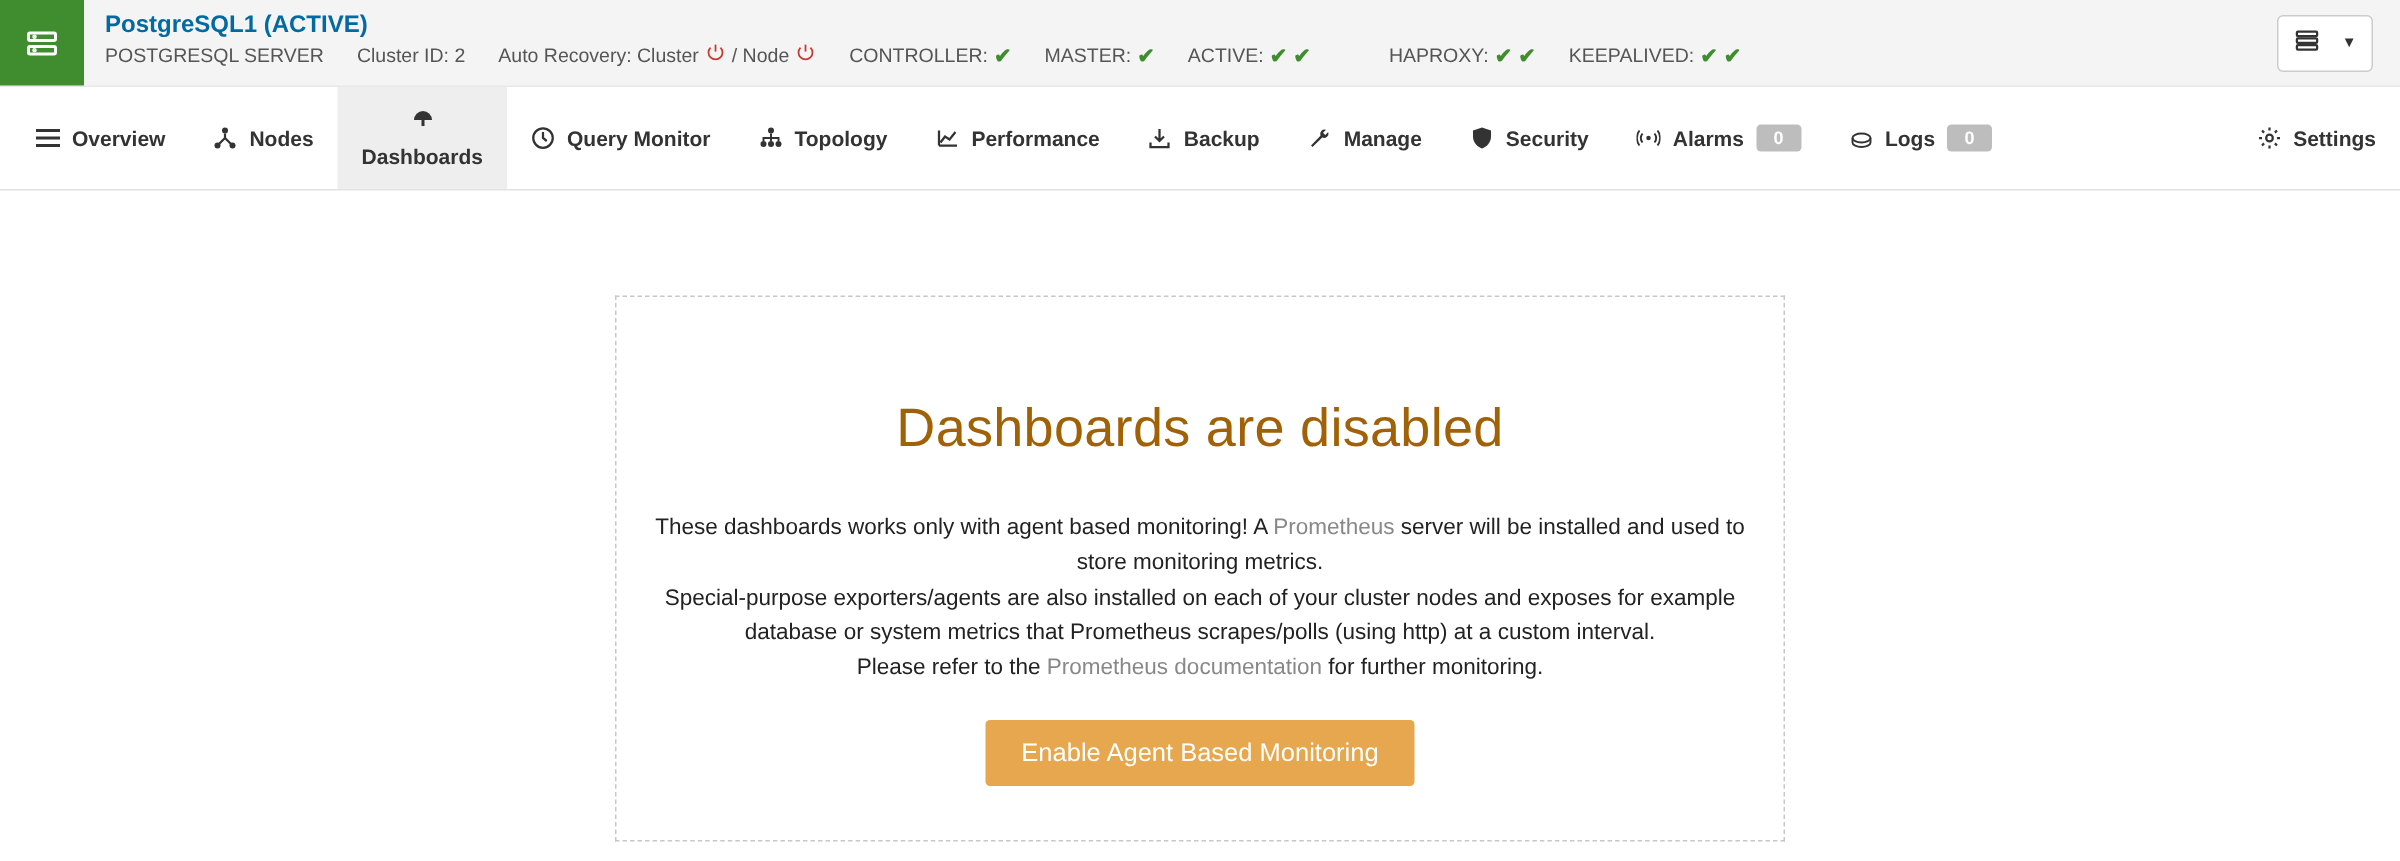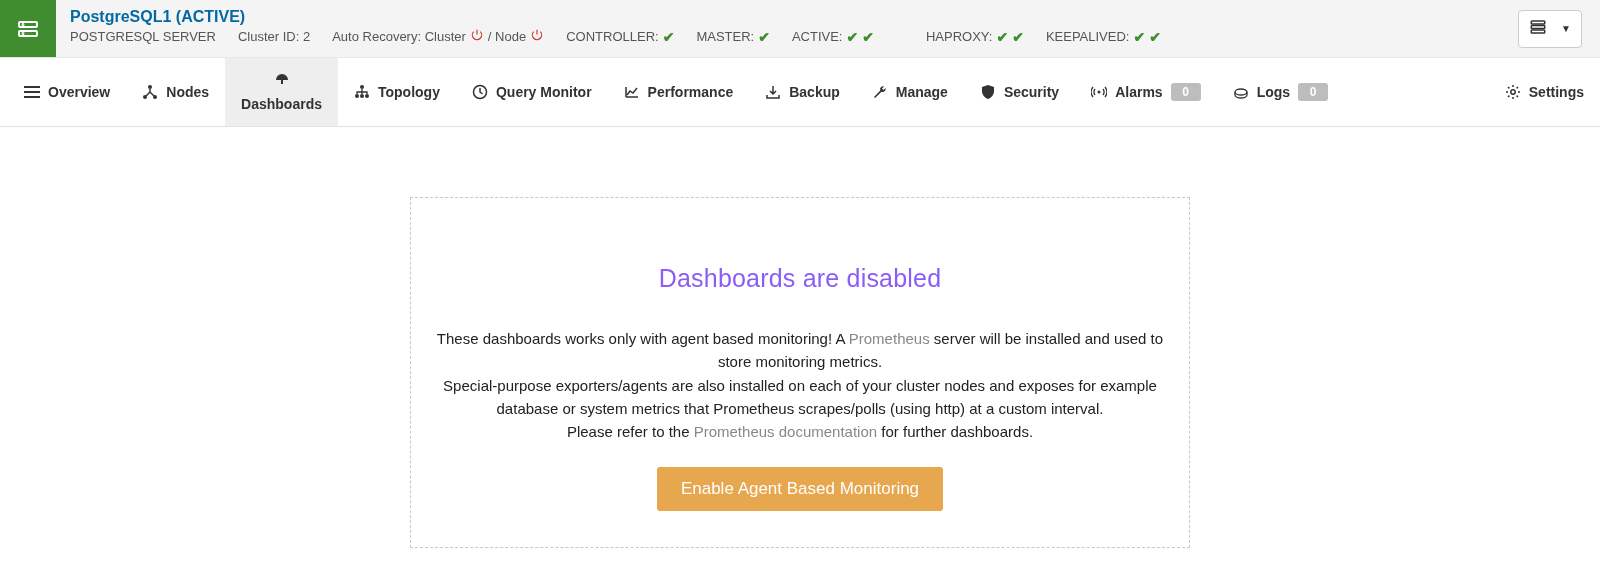--- a/index.html
+++ b/index.html
@@ -26,21 +26,21 @@
   .tab { display:flex; align-items:center; gap:8px; padding:14px 16px; font-size:14px; font-weight:600; color:#333; cursor:pointer; white-space:nowrap; }
   .tab.active { background:#eee;flex-direction:column; }
   .tab .ticon { width:16px; height:16px; display:inline-flex; align-items:center; justify-content:center; }
   .tab .ticon svg { width:16px; height:16px; stroke:#333; stroke-width:0; fill:#333; }
   .badge { background:#bdbdbd; color:#fff; font-size:12px; font-weight:600; padding:2px 10px; border-radius:3px; min-width:30px; text-align:center; }
   .tab-spacer { flex:1; }
 
   
   .content { display:flex; justify-content:center; padding:70px 0 40px 0; }
   .panel { border:1px dashed #c8c8c8; width:780px; padding:66px 24px 36px 24px; text-align:center; }
-  .panel h1 { font-weight:300; font-size:25px; color:#8b5cf6; margin:0 0 34px 0; letter-spacing:.2px; }
+  .panel h1 { font-weight:300; font-size:36px; color:#a16207; margin:0 0 34px 0; letter-spacing:.2px; }
   .panel p { font-size:15px; color:#222; line-height:1.55; margin:0;text-align:center; }
   .panel a.inline { color:#888; text-decoration:none; }
   .cta { display:inline-block; margin-top:24px; background:#e6a74e; color:#fff; font-size:17px; padding:12px 24px; border:none; border-radius:3px; cursor:pointer; }
 </style>
 </head>
 <body>
 
 <div class="header">
   <div class="header-icon">
     <svg viewBox="0 0 24 24">
@@ -131,37 +131,37 @@
         <svg viewBox="0 0 16 16">
           <path d="M8 2a6 6 0 0 0-6 6h12a6 6 0 0 0-6-6z"></path>
           <rect x="7" y="7" width="2" height="5"></rect>
         </svg>
       </span>
     <span>Dashboards</span>
   </div>
   <div class="tab">
     <span class="ticon">
         <svg viewBox="0 0 16 16">
+          <circle cx="8" cy="8" r="6.5" fill="none" stroke="#333" stroke-width="1.5"></circle>
+          <path d="M8 4v4l2.5 2" stroke="#333" stroke-width="1.5" fill="none"></path>
+        </svg>
+      </span>
+    <span>Query Monitor</span>
+  </div>
+  <div class="tab">
+    <span class="ticon">
+        <svg viewBox="0 0 16 16">
           <circle cx="8" cy="3" r="2"></circle>
           <circle cx="3" cy="12" r="2"></circle>
           <circle cx="8" cy="12" r="2"></circle>
           <circle cx="13" cy="12" r="2"></circle>
           <path d="M8 5v3M8 8H3v2M8 8v2M8 8h5v2" stroke="#333" stroke-width="1.3" fill="none"></path>
         </svg>
       </span>
     <span>Topology</span>
-  </div>
-  <div class="tab">
-    <span class="ticon">
-        <svg viewBox="0 0 16 16">
-          <circle cx="8" cy="8" r="6.5" fill="none" stroke="#333" stroke-width="1.5"></circle>
-          <path d="M8 4v4l2.5 2" stroke="#333" stroke-width="1.5" fill="none"></path>
-        </svg>
-      </span>
-    <span>Query Monitor</span>
   </div>
   <div class="tab">
     <span class="ticon">
         <svg viewBox="0 0 16 16">
           <path d="M2 13V3M2 13h12" stroke="#333" stroke-width="1.5" fill="none"></path>
           <path d="M3 11l3-4 3 2 4-5" stroke="#333" stroke-width="1.5" fill="none"></path>
         </svg>
       </span>
     <span>Performance</span>
   </div>
@@ -223,17 +223,17 @@
 </div>
 
 <div class="content">
   <div class="panel">
     <h1>Dashboards are disabled</h1>
     <p>
       <span>These dashboards works only with agent based monitoring! A </span><a class="inline">Prometheus</a><span> server will be installed and used to store monitoring metrics.</span>
     </p>
     <p>Special-purpose exporters/agents are also installed on each of your cluster nodes and exposes for example database or system metrics that Prometheus scrapes/polls (using http) at a custom interval.</p>
     <p>
-      <span>Please refer to the </span><a class="inline">Prometheus documentation</a><span> for further dashboards.</span>
+      <span>Please refer to the </span><a class="inline">Prometheus documentation</a><span> for further monitoring.</span>
     </p>
     <button class="cta">Enable Agent Based Monitoring</button>
   </div>
 </div>
 
 </body></html>

